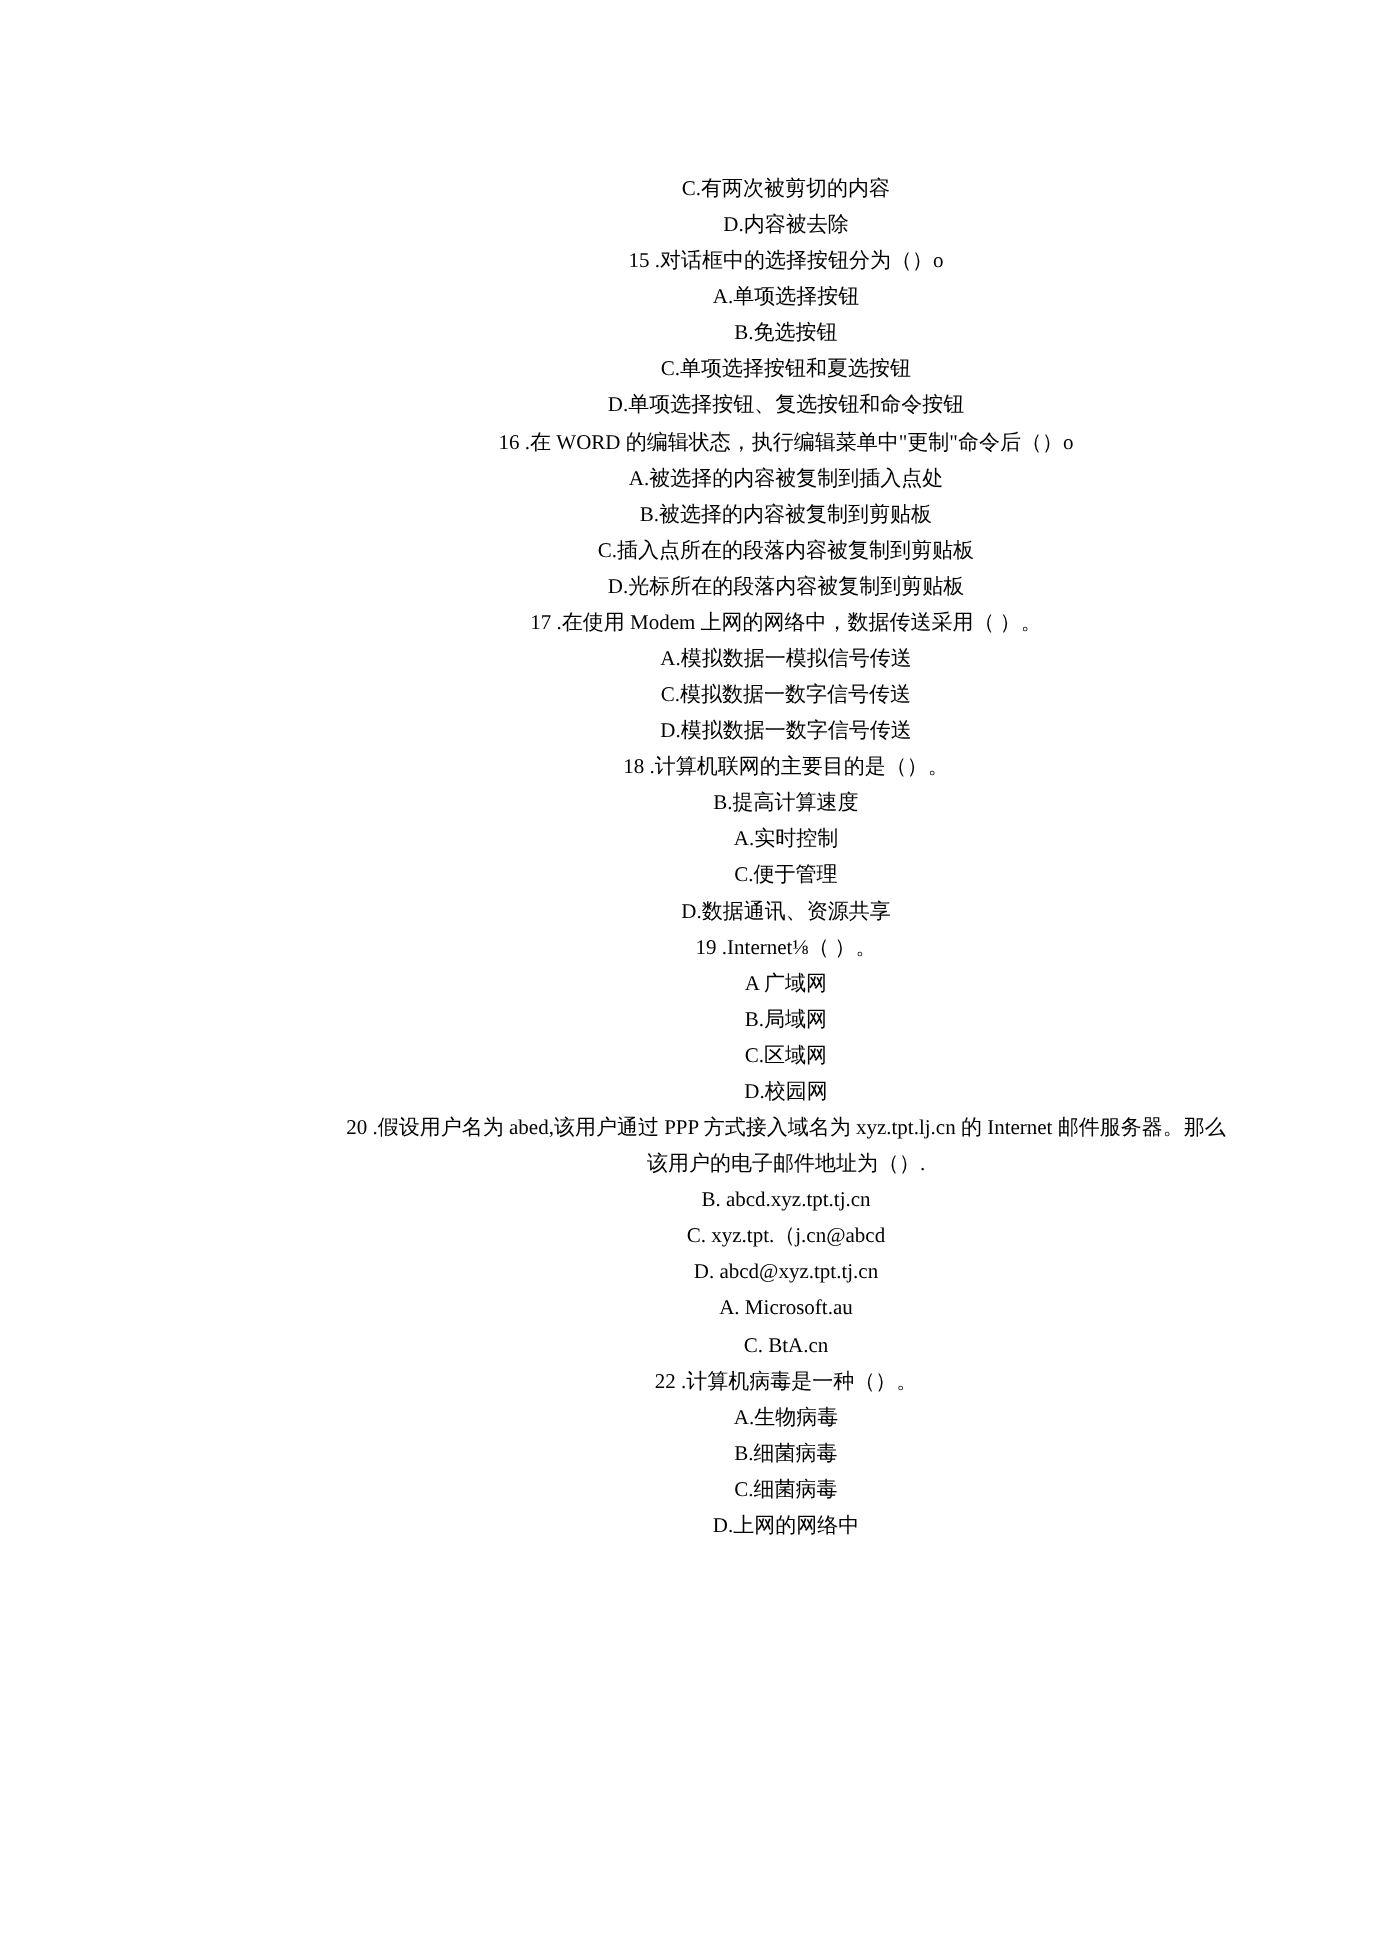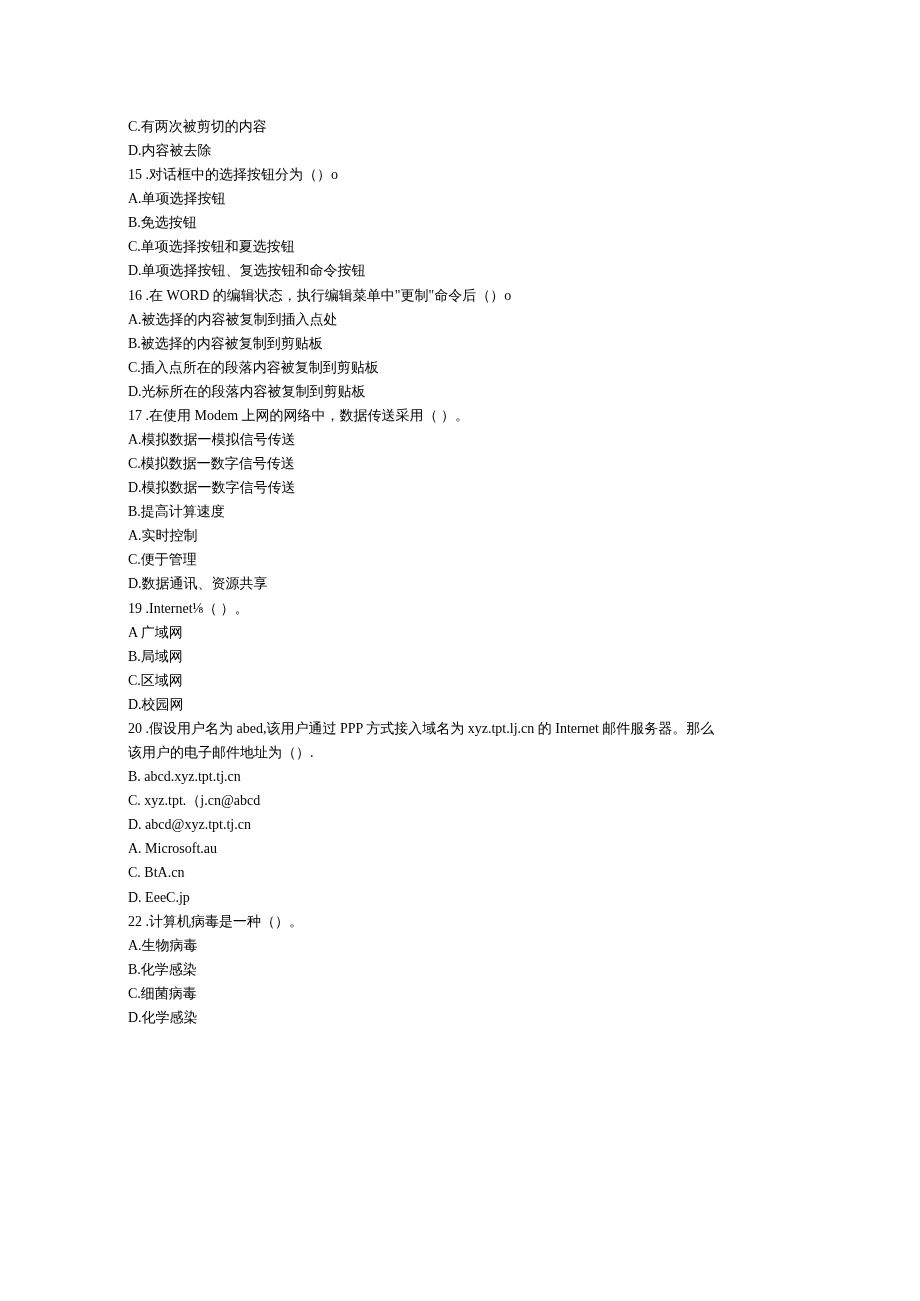--- a/index.html
+++ b/index.html
@@ -1,15 +1,15 @@
 <!DOCTYPE html>
 <html><head>
   <meta charset="utf-8">
   <style>
-    * { margin: 0; padding: 0; box-sizing: border-box; }
+    * { margin: 0; padding: 0; box-sizing: border-box; text-align: center; }
     body {
       width: 920px;
       height: 1301px;
       background: #ffffff;
       font-family: "SimSun", "宋体", serif;
       font-size: 14px;
       color: #000000;
       padding: 115px 0 0 128px;
       line-height: 1.72;
     }
@@ -30,35 +30,35 @@
   <span class="line">D.单项选择按钮、复选按钮和命令按钮</span>
   <span class="line">16   .在 WORD 的编辑状态，执行编辑菜单中"更制"命令后（）o</span>
   <span class="line">A.被选择的内容被复制到插入点处</span>
   <span class="line">B.被选择的内容被复制到剪贴板</span>
   <span class="line">C.插入点所在的段落内容被复制到剪贴板</span>
   <span class="line">D.光标所在的段落内容被复制到剪贴板</span>
   <span class="line">17   .在使用 Modem 上网的网络中，数据传送采用（     ）。</span>
   <span class="line">A.模拟数据一模拟信号传送</span>
   <span class="line">C.模拟数据一数字信号传送</span>
   <span class="line">D.模拟数据一数字信号传送</span>
+  <span class="line">18   .计算机联网的主要目的是（）。</span>
   <span class="line">B.提高计算速度</span>
   <span class="line">A.实时控制</span>
   <span class="line">C.便于管理</span>
   <span class="line">D.数据通讯、资源共享</span>
   <span class="line">19   .Internet⅛（     ）。</span>
   <span class="line">A 广域网</span>
   <span class="line">B.局域网</span>
   <span class="line">C.区域网</span>
   <span class="line">D.校园网</span>
   <span class="line">20   .假设用户名为 abed,该用户通过 PPP 方式接入域名为 xyz.tpt.lj.cn 的 Internet 邮件服务器。那么</span>
   <span class="line">该用户的电子邮件地址为（）.</span>
   <span class="line">B.    abcd.xyz.tpt.tj.cn</span>
   <span class="line">C.    xyz.tpt.（j.cn@abcd</span>
   <span class="line">D.    abcd@xyz.tpt.tj.cn</span>
   <span class="line">A.    Microsoft.au</span>
   <span class="line">C.    BtA.cn</span>
-  <span class="line">D.    EeeC.jp</span>
   <span class="line">22   .计算机病毒是一种（）。</span>
   <span class="line">A.生物病毒</span>
-  <span class="line">B.化学感染</span>
+  <span class="line">B.细菌病毒</span>
   <span class="line">C.细菌病毒</span>
-  <span class="line">D.化学感染</span>
+  <span class="line">D.上网的网络中</span>
 </div>
 
 </body></html>

